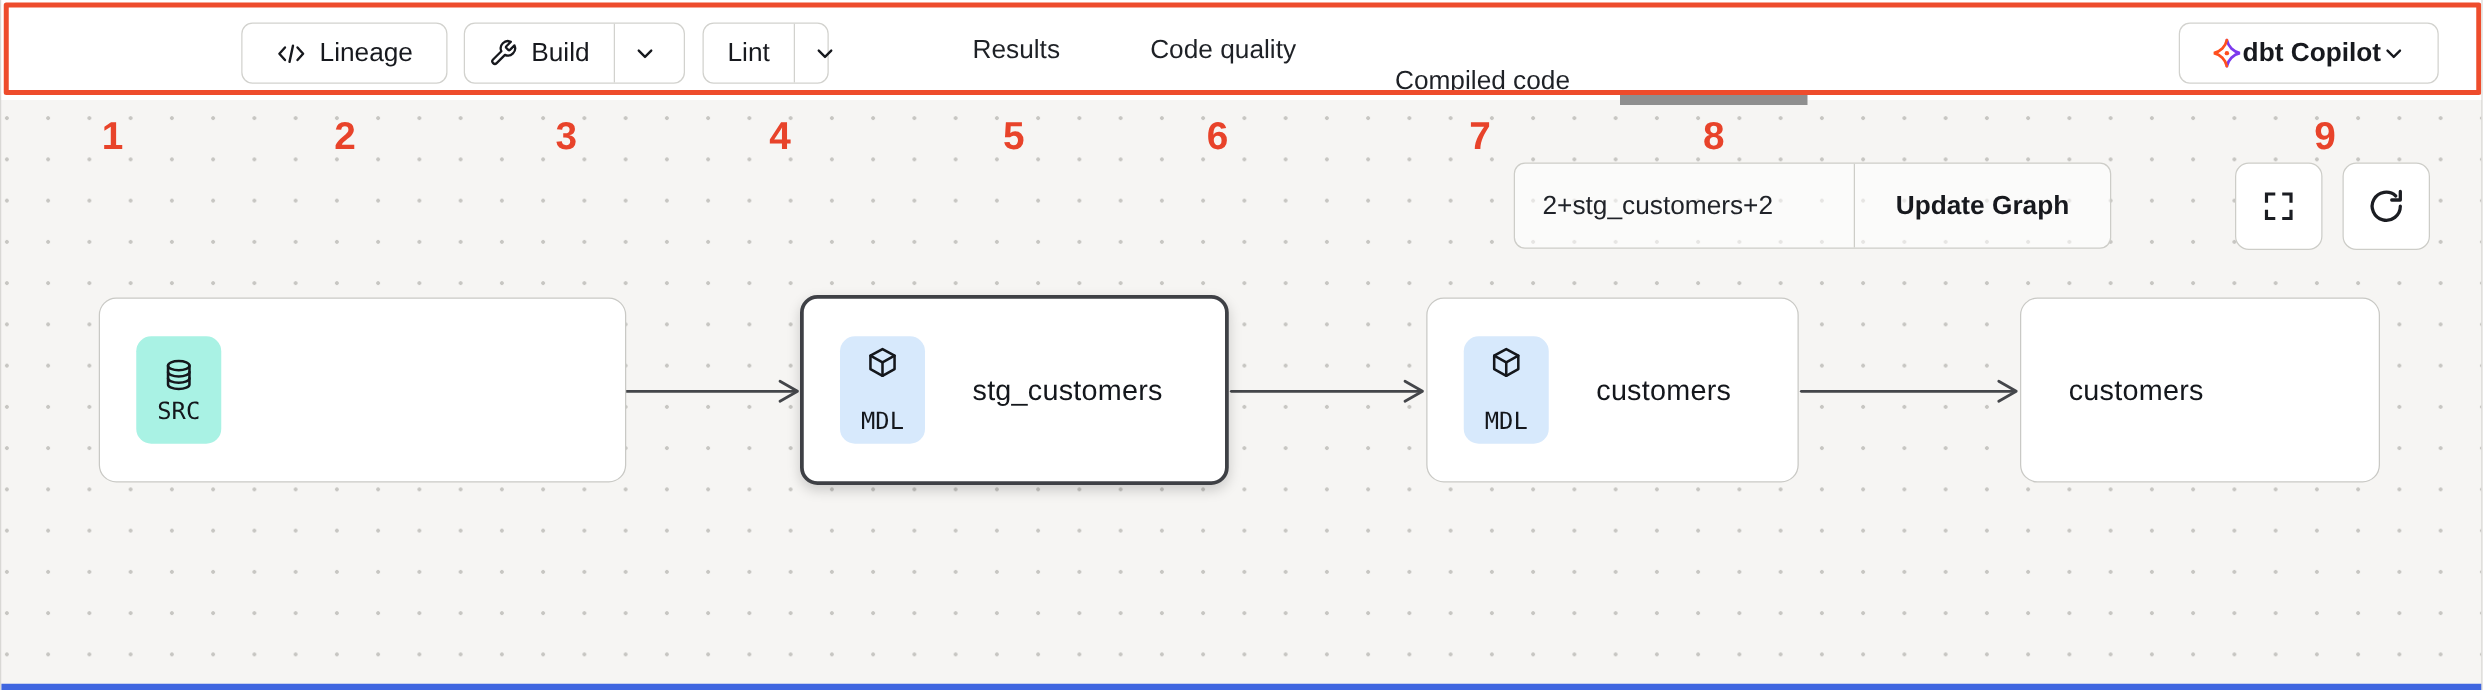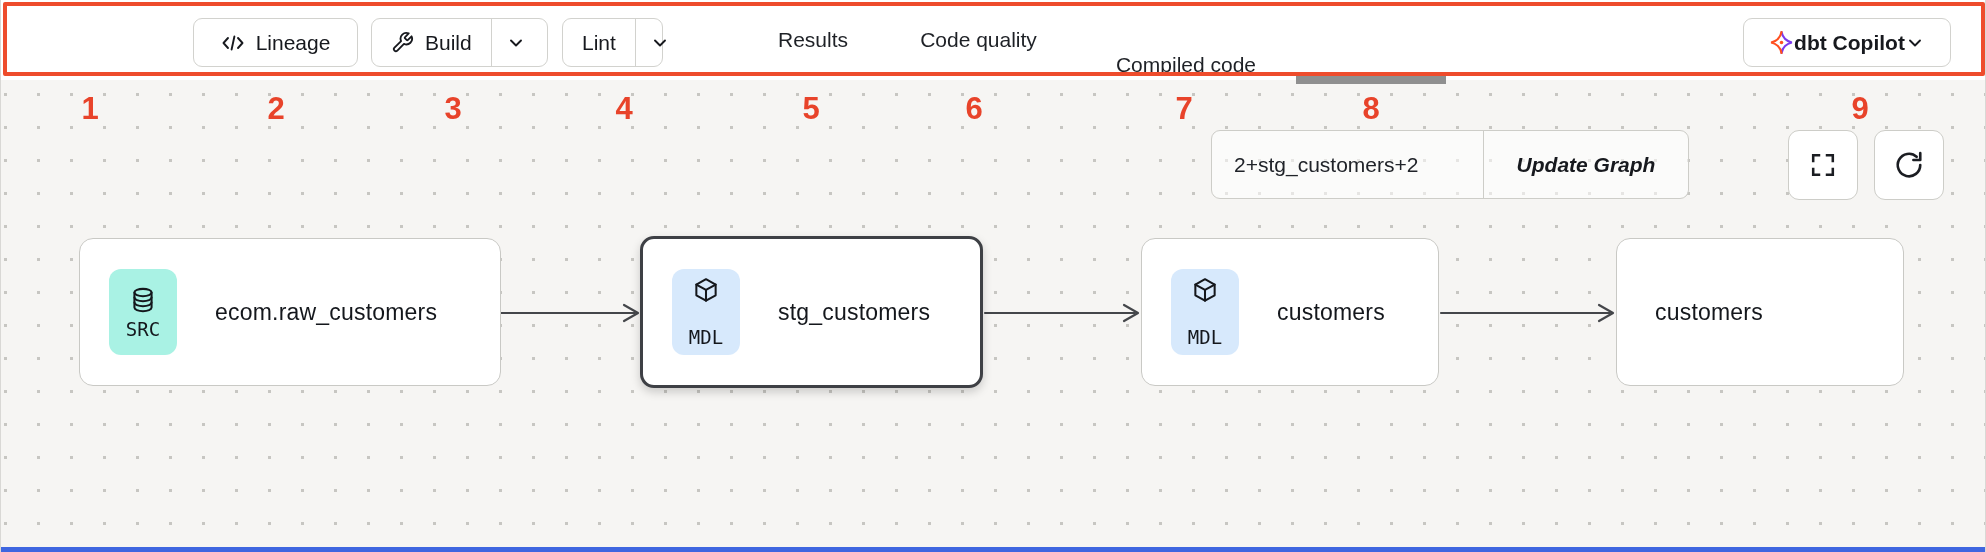--- a/index.html
+++ b/index.html
@@ -42,21 +42,21 @@
   .a1{left:69px}.a2{left:255px}.a3{left:432px}.a4{left:603px}.a5{left:790px}
   .a6{left:953px}.a7{left:1163px}.a8{left:1350px}.a9{left:1839px}
 
   
   .filter-group { position:absolute; left:1210px; top:130px; width:478px; height:69px;
     display:flex; border:1px solid #cdcdc8; border-radius:9px; background:rgba(255,255,255,0.55); z-index:2; }
   .filter-input { flex:1; display:flex; align-items:center; padding-left:22px;
     font-size:21px; color:#202329; border-right:1px solid #cdcdc8; cursor:text; }
   .update-btn { width:204px; display:flex; align-items:center; justify-content:center;
     font-size:21px; font-weight:600; color:#17191e; background:transparent; border:none;
-    font-family:"Liberation Sans",sans-serif; cursor:pointer;font-style:italic; }
+    font-family:"Liberation Sans",sans-serif; cursor:pointer; }
   .icon-btn { position:absolute; top:130px; width:70px; height:70px; background:#fff;
     border:1px solid #cdcdc8; border-radius:11px; display:flex; align-items:center; justify-content:center;
     cursor:pointer; z-index:2; }
   .btn-fullscreen { left:1787px; } .btn-refresh { left:1873px; }
 
   
   .node { position:absolute; display:flex; align-items:center; background:#ffffff;
     border:1.5px solid #c9c9c5; border-radius:14px; z-index:2; cursor:pointer; }
   .node-1 { left:78px;   top:238px; width:422px; height:148px; }
   .node-2 { left:639px;  top:236px; width:343px; height:152px;
@@ -179,21 +179,20 @@
   <div class="node node-1">
     <div class="badge badge-src">
       <svg class="ic" width="30" height="30" viewBox="0 0 28 28" fill="none" stroke="#14171c" stroke-width="1.9" stroke-linecap="round">
           <ellipse cx="14" cy="7" rx="8" ry="3.4"></ellipse>
           <path d="M6 7 V21 a8 3.4 0 0 0 16 0 V7"></path>
           <path d="M6 11.7 a8 3.4 0 0 0 16 0"></path>
           <path d="M6 16.4 a8 3.4 0 0 0 16 0"></path>
         </svg>
       <span class="badge-label">SRC</span>
     </div>
-    <span class="node-label">ecom.raw_customers</span>
   </div>
 
   <div class="node node-2">
     <div class="badge badge-mdl">
       <svg class="ic" width="30" height="30" viewBox="0 0 28 28" fill="none" stroke="#14171c" stroke-width="1.9" stroke-linecap="round" stroke-linejoin="round">
           <path d="M14 3 L23 8 V18 L14 23 L5 18 V8 Z"></path>
           <path d="M5 8 L14 13 L23 8"></path>
           <path d="M14 13 V23"></path>
         </svg>
       <span class="badge-label">MDL</span>

